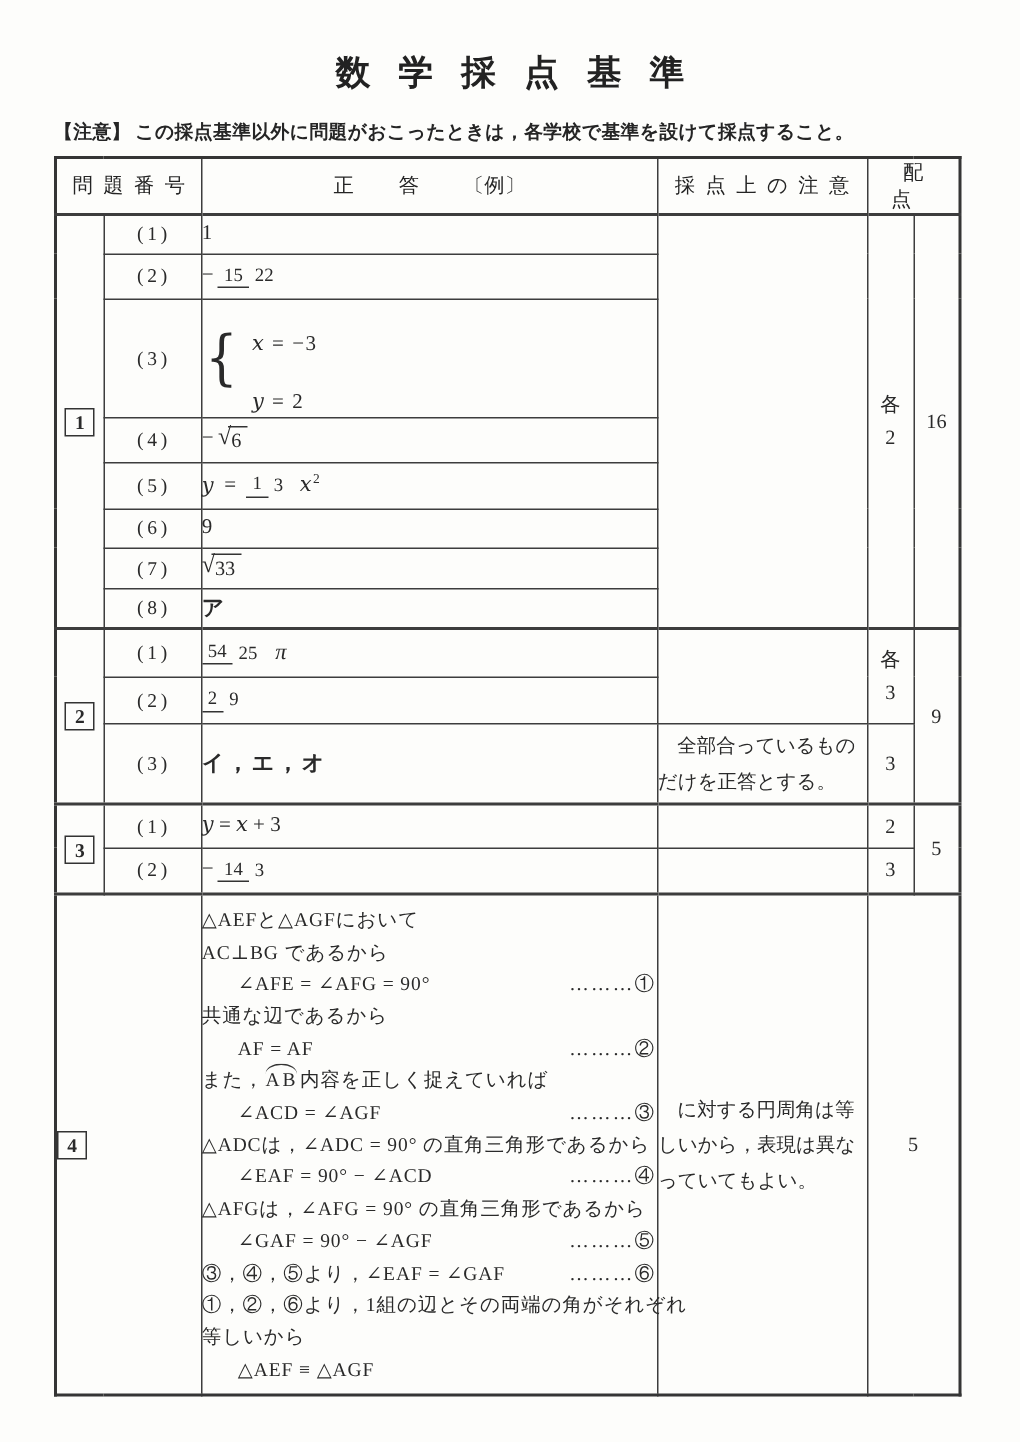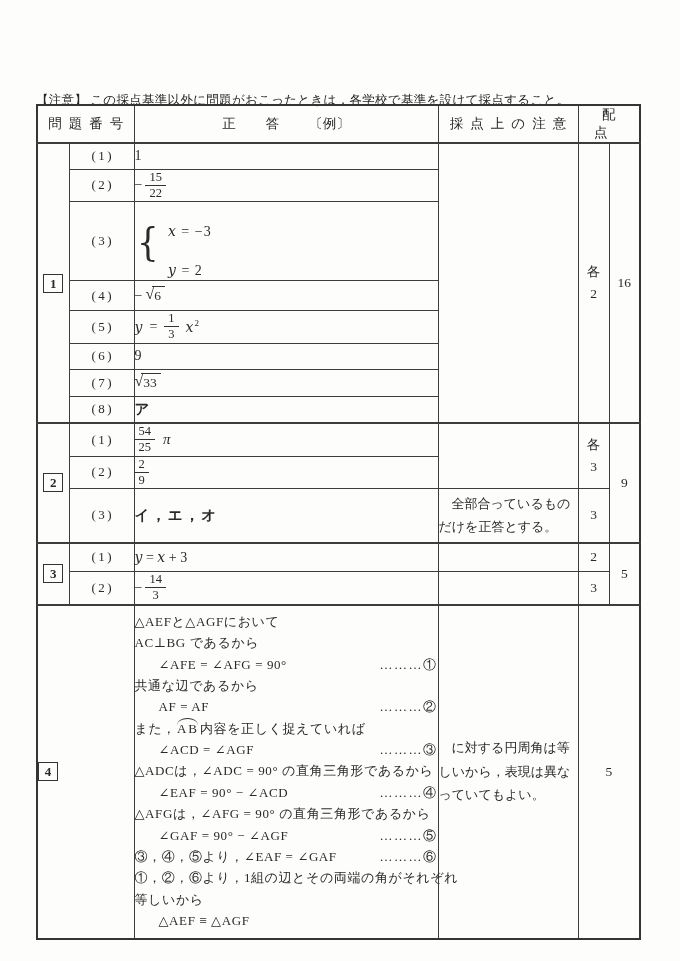--- a/index.html
+++ b/index.html
@@ -17,22 +17,22 @@
   }
   
   .title{
     position:absolute;top:33px;left:0;right:0;
     text-align:center;
     font-size:23px;font-weight:bold;
     letter-spacing:0.82em;text-indent:0.82em;
     color:#222;
   }
   .notice{
-    position:absolute;top:92px;left:36px;right:30px;
-    font-size:12.5px;font-weight:normal;
+    position:absolute;top:80px;left:36px;right:30px;
+    font-size:12.5px;font-weight:bold;
     letter-spacing:0.3px;
     color:#252525;
   }
   .notice .nlabel{margin-right:3px;}
   
   table.rubric{
     position:absolute;top:104px;left:36px;
     width:603px;
     border-collapse:collapse;
     table-layout:fixed;
@@ -77,21 +77,21 @@
     text-align:center;
     letter-spacing:2.5px;text-indent:2.5px;
     font-size:13px;
   }
   
   .ans{padding-left:13px;font-size:14px;}
   .ansrow{display:flex;align-items:center;gap:3px;}
   .var{font-style:italic;font-family:"DejaVu Serif",serif;}
   .bold-ans{font-weight:bold;letter-spacing:2px;font-size:14.5px;}
   .frac{
-    display:inline-flex;flex-direction:column;align-items:center;
+    display:inline-flex;flex-direction:row;align-items:center;
     font-size:12.5px;line-height:1.22;vertical-align:middle;text-align:center;
   }
   .frac .fn{padding:0 4px;border-bottom:1.2px solid #333;}
   .frac .fd{padding:0 4px;font-family:Liberation Serif, serif;}
   .pi{font-style:italic;font-size:15px;margin-left:5px;}
   .sqrt{display:inline-flex;align-items:flex-start;}
   .radsign{font-size:16px;line-height:1.05;}
   .radcnd{border-top:1.3px solid #333;font-size:13.5px;padding:1px 4px 0 2px;margin-left:-2px;line-height:1.2;}
   .sys{display:flex;align-items:center;}
   .brace{font-size:40px;font-weight:200;line-height:0.85;margin-right:8px;transform:scaleX(0.85);font-family:"DejaVu Serif",serif;}
@@ -125,20 +125,21 @@
     content:"";position:absolute;left:1px;right:2px;top:-3px;height:6px;
     border-top:1.3px solid #333;
     border-radius:50% 50% 0 0 / 100% 100% 0 0;
   }
 </style>
 </head>
 <body>
 
 <div class="page">
 
+  <div class="title">数学採点基準</div>
 
   <div class="notice">
     <span class="nlabel">【注意】</span><span>この採点基準以外に問題がおこったときは，各学校で基準を設けて採点すること。</span>
   </div>
 
   <table class="rubric">
     <colgroup>
       <col style="width:32px">
         <col style="width:65px">
         <col style="width:304px">

